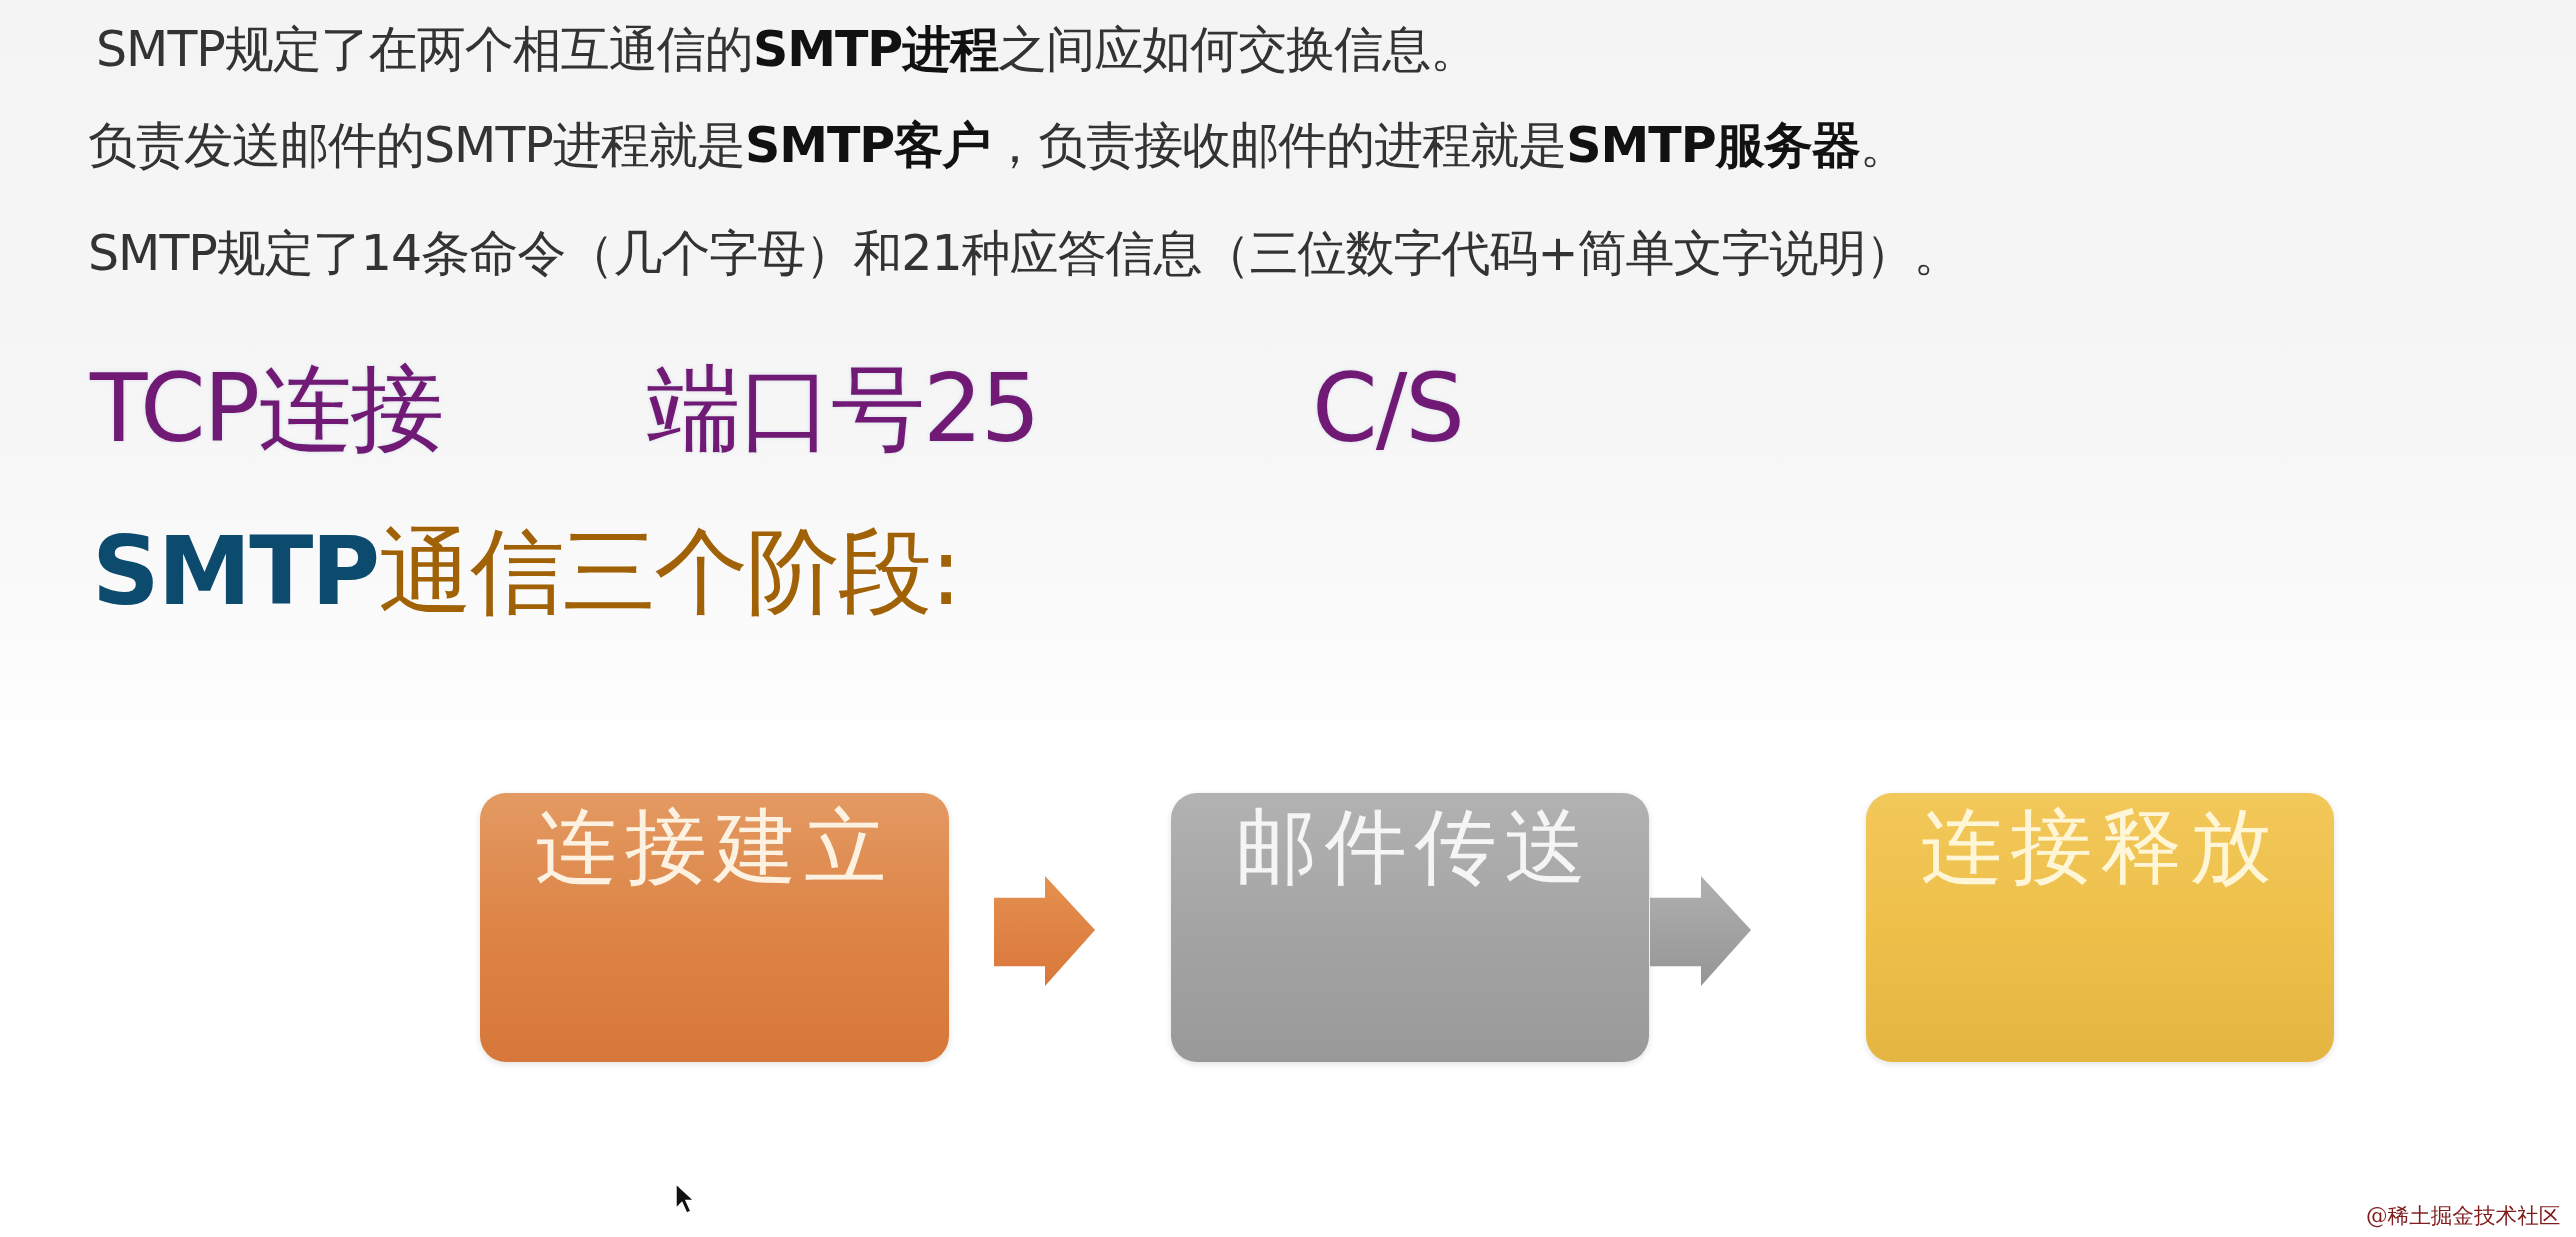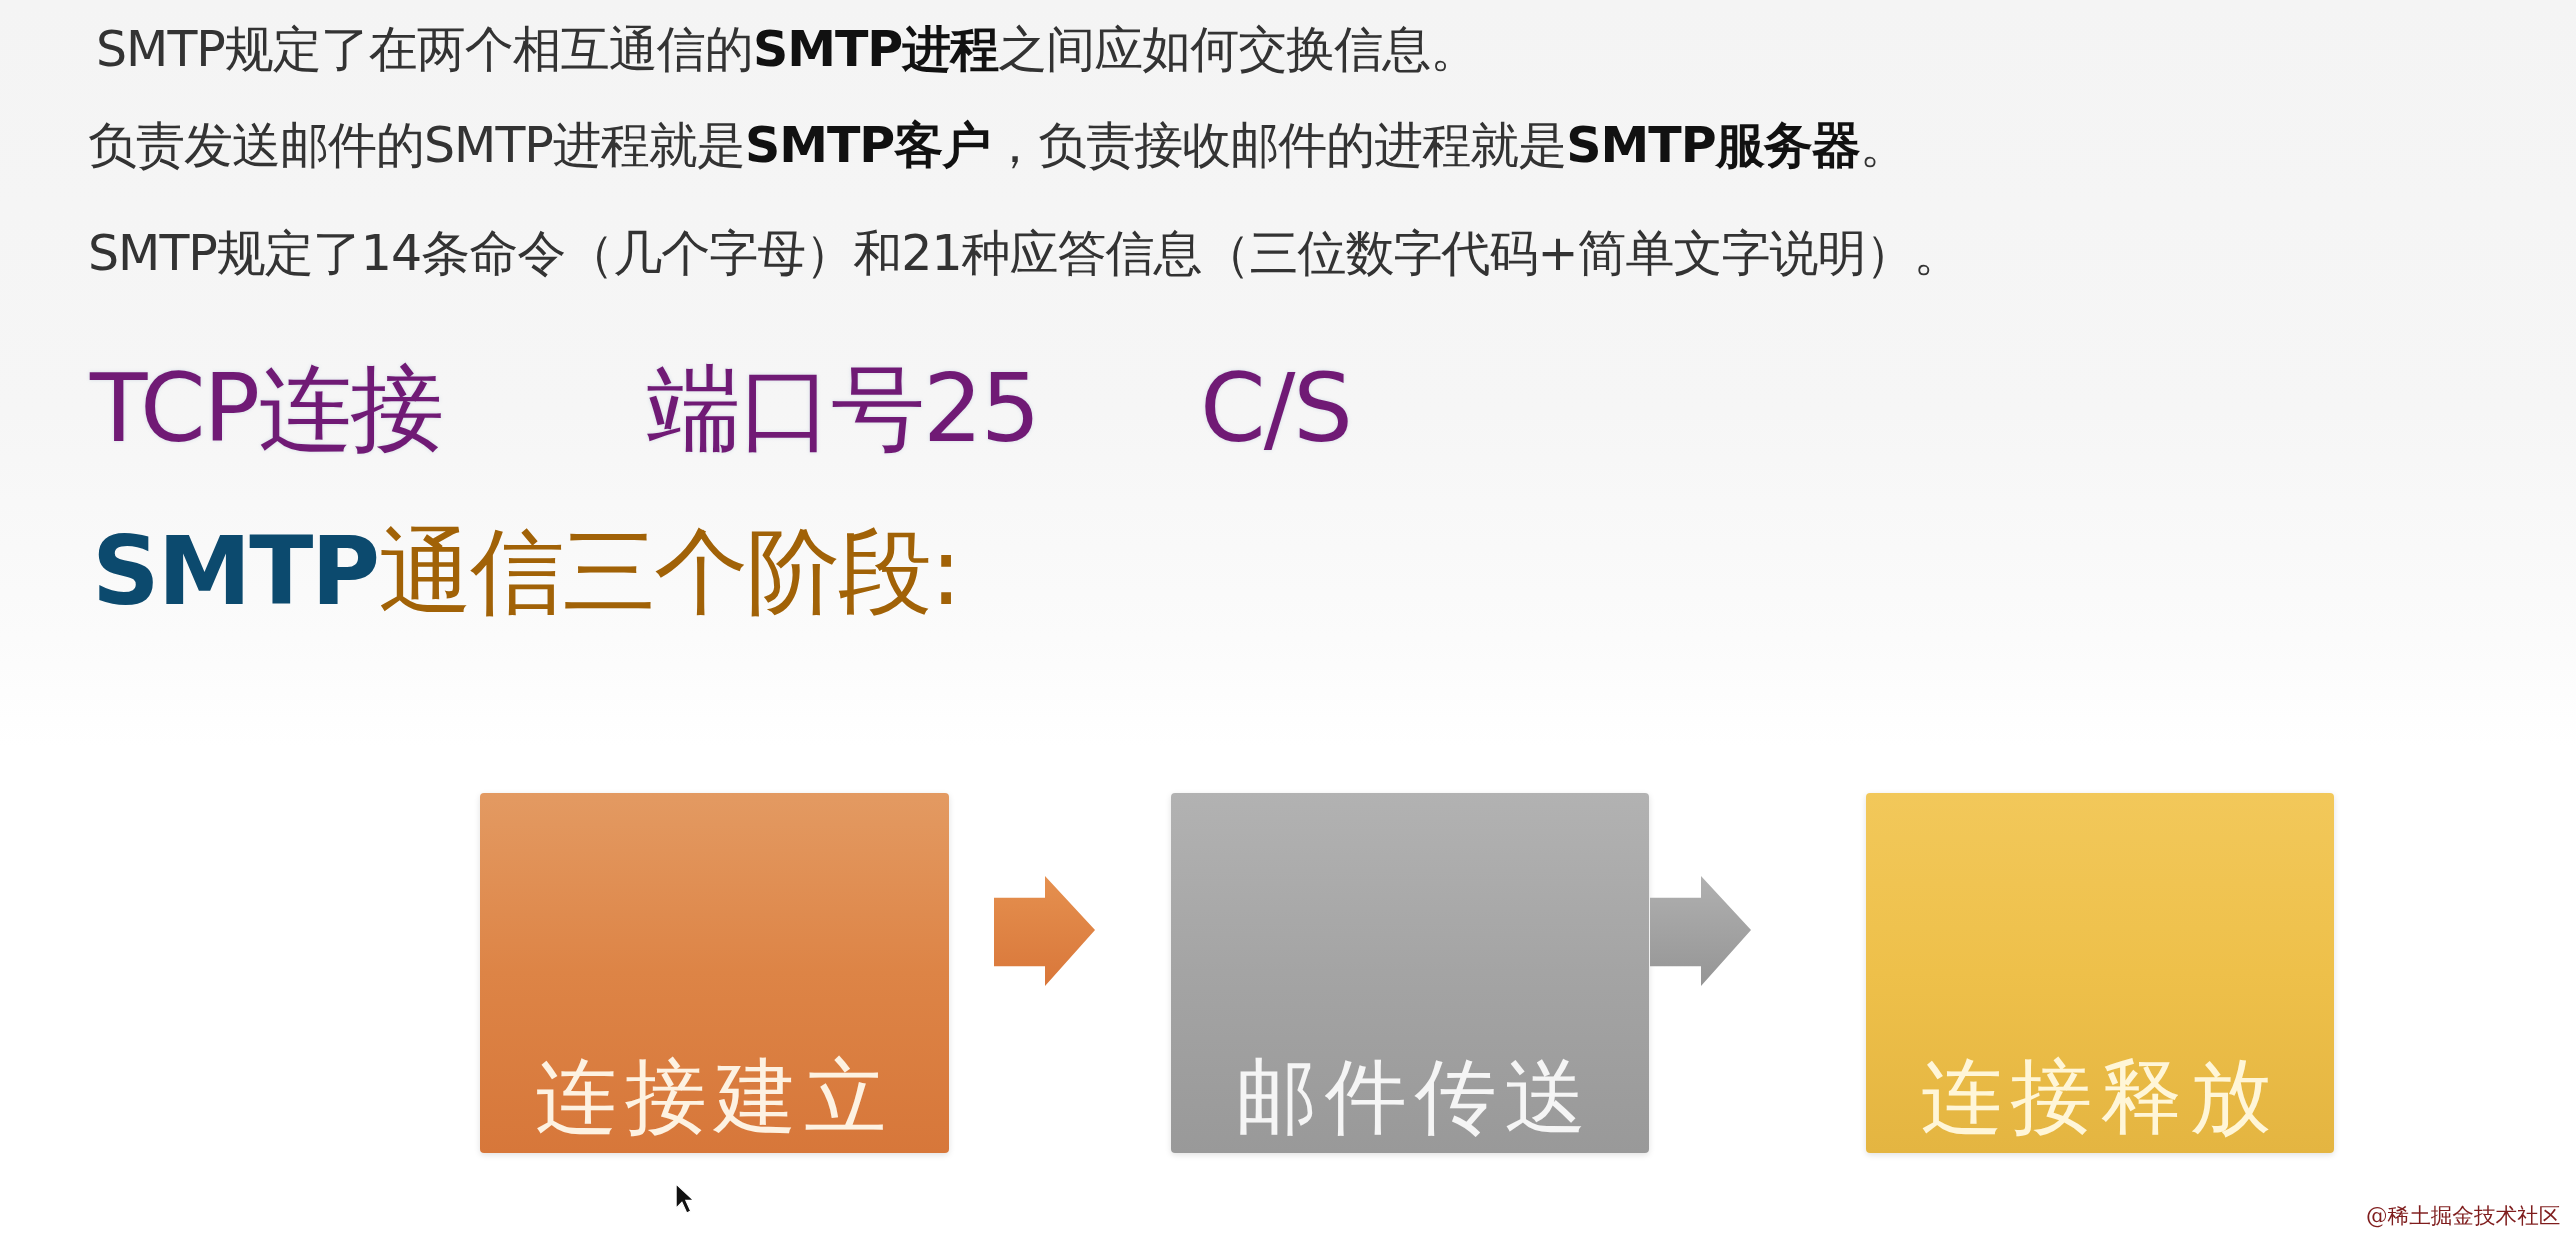--- a/index.html
+++ b/index.html
@@ -16,30 +16,30 @@
   #l1 { top:19.6px;margin-left:8px; }
   #l2 { top:116px; }
   #l3 { top:224px; }
   .h-blue {
     position:absolute; top:355px; font-size:94px; line-height:108px;
     color:#701a75; white-space:nowrap; letter-spacing:-2px;
     text-shadow: 0 0 3.9px rgba(113,147,189,0.25);
   }
   #h-tcp { left:90px; }
   #h-port { left:647px; }
-  #h-cs { left:1200px; }
+  #h-cs { left:1312px; }
   .h-gold {
     position:absolute; left:92px; top:518px; font-size:94px; line-height:108px;
     white-space:nowrap; letter-spacing:-2px;
   }
   .h-gold .smtp { color:#0c4a6e; font-weight:bold; }
   .h-gold .rest { color:#a16207; }
   .box {
-    position:absolute; top:793px; height:360px; width:469px; border-radius:4px;
-    display:flex; align-items:flex-end; justify-content:center;
+    position:absolute; top:793px; height:269px; width:469px; border-radius:26px;
+    display:flex; align-items:flex-start; justify-content:center;
     font-size:82px; letter-spacing:7.8px; color:#fdf2e2;
     box-shadow: 0 2px 5.9px rgba(0,0,0,0.12);
   }
   #box1 { left:480px; background:linear-gradient(to bottom, #e39a62 0%, #dd8446 50%, #d7773a 100%); }
   #box2 { left:1171px; background:linear-gradient(to bottom, #b2b2b2 0%, #a4a4a4 50%, #999999 100%); color:#f5f5f5;padding-left:9px; }
   #box3 { left:1866px; width:468px; background:linear-gradient(to bottom, #f2c85a 0%, #eec04a 50%, #e4b541 100%); color:#fff6d8; }
   .arrow { position:absolute; top:876px; width:102px; height:112px; }
   #arrow1 { left:994px; }
   #arrow2 { left:1650px; }
   .cursor { position:absolute; left:675px; top:1183px; width:21.6px; height:31px; }

